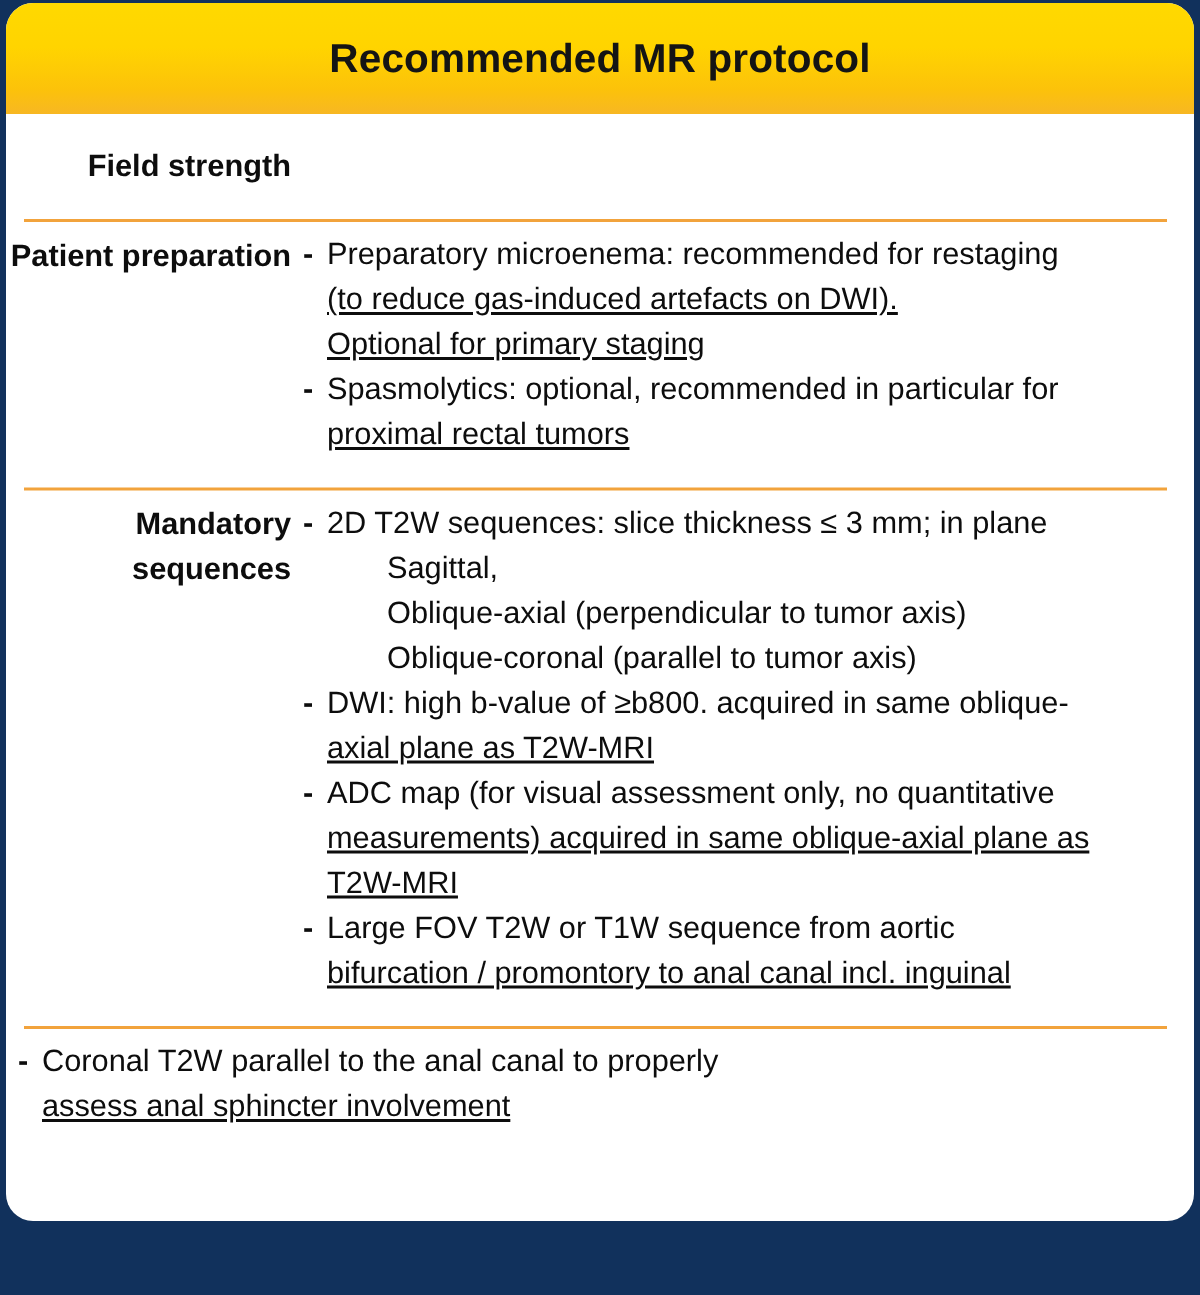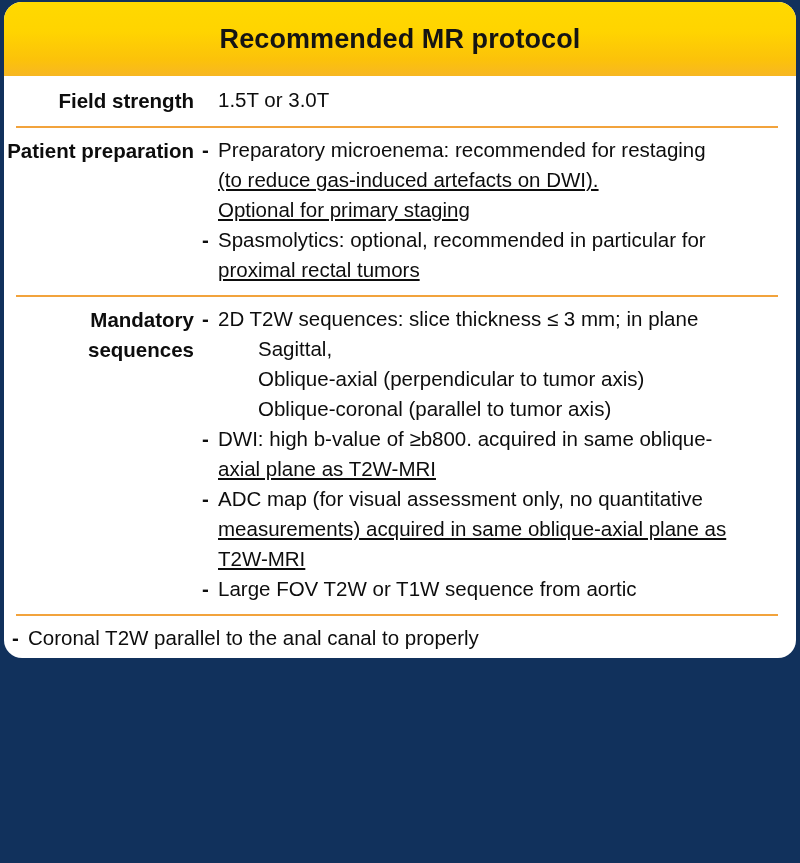--- a/index.html
+++ b/index.html
@@ -11,21 +11,21 @@
     height: 863px;
     background: #11315c;
     font-family: "Liberation Sans", sans-serif;
     overflow: hidden;
   }
   .card {
     position: absolute;
     left: 4px;
     top: 2px;
     width: 792px;
-    height: 656px;
+    height: 812px;
     background: #ffffff;
     border-radius: 18px;
     overflow: hidden;
     box-sizing: border-box;
   }
   .header {
     height: 74px;
     background: linear-gradient(to bottom, #ffd900 0%, #ffd400 40%, #fcc20a 78%, #f7b723 100%);
     display: flex;
     align-items: center;
@@ -38,20 +38,21 @@
     letter-spacing: 0.1px;
   }
   .rows {
     padding: 0;
   }
   .row {
     display: flex;
     align-items: flex-start;
     padding: 9px 0 10px 0;
     position: relative;
+    margin-top: 10px;
   }
   .row + .row::before {
     content: "";
     position: absolute;
     left: 12px;
     right: 18px;
     top: 0;
     height: 1.5px;
     background: #f2a33c;
   }
@@ -106,23 +107,20 @@
 
 <div class="card">
 
   <div class="header">
     <div class="header-title">Recommended MR protocol</div>
   </div>
 
   <div class="rows">
       <div class="row">
         <div class="label-cell">Field strength</div>
-        <div class="content-cell">
-          <div class="plain-item"><span>1.5T or 3.0T</span></div>
-        </div>
       </div>
       <div class="row">
         <div class="label-cell">Patient preparation</div>
         <div class="content-cell">
           <div class="bullet-item">
             <span class="dash">-</span>
             <span class="bullet-text"><span>Preparatory microenema: recommended for restaging</span></span>
           </div>
           <div class="cont-item"><span>(to reduce gas-induced artefacts on DWI).</span></div>
           <div class="cont-item"><span>Optional for primary staging</span></div>
@@ -151,20 +149,21 @@
           <div class="bullet-item">
             <span class="dash">-</span>
             <span class="bullet-text"><b class="em">ADC map</b><span> (for visual assessment only, no quantitative</span></span>
           </div>
           <div class="cont-item"><span>measurements) acquired in same oblique-axial plane as</span></div>
           <div class="cont-item"><span>T2W-MRI</span></div>
           <div class="bullet-item">
             <span class="dash">-</span>
             <span class="bullet-text"><b class="em">Large FOV T2W or T1W</b><span> sequence from aortic</span></span>
           </div>
+          <div class="cont-item"><span>bifurcation / promontory to anal canal incl. inguinal</span></div>
         </div>
       </div>
       <div class="row">
         <div class="content-cell">
           <div class="bullet-item">
             <span class="dash">-</span>
             <span class="bullet-text"><b class="em">Coronal T2W</b><span> parallel to the anal canal to properly</span></span>
           </div>
           <div class="cont-item"><span>assess anal sphincter involvement</span></div>
         </div>

